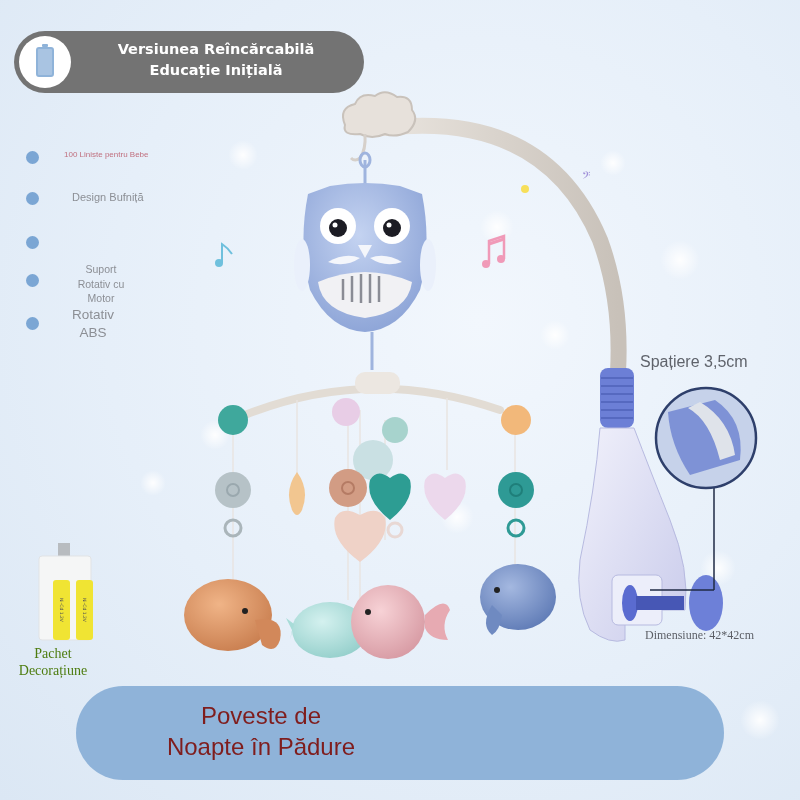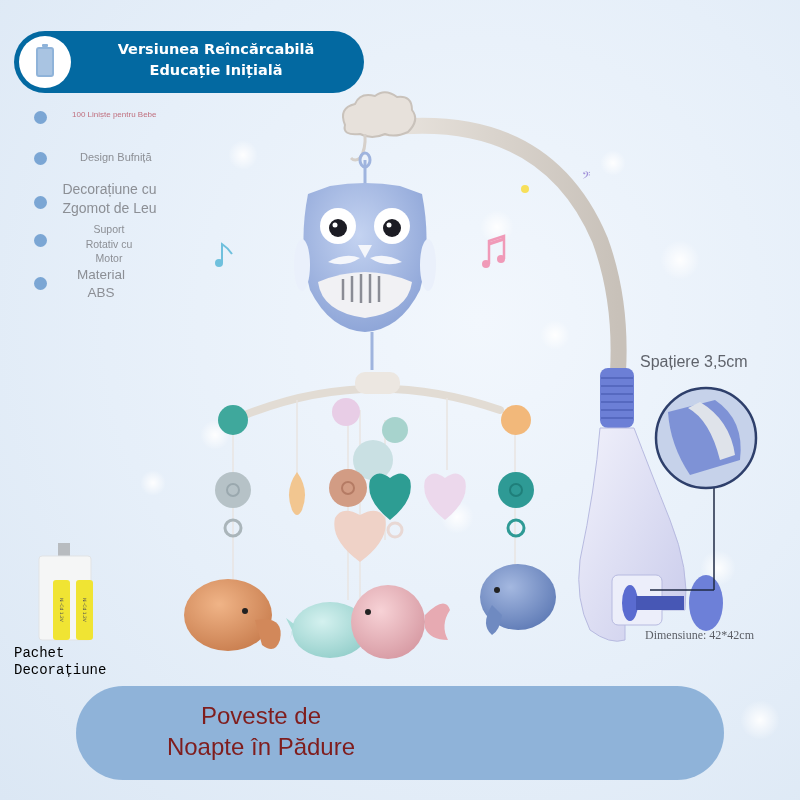--- a/index.html
+++ b/index.html
@@ -7,59 +7,59 @@
     body {
       position: relative;
       font-family: "DejaVu Sans", sans-serif;
       background: radial-gradient(ellipse at 60% 40%, #f2f7fd 0%, #e6eff9 55%, #dbe7f4 100%);
     }
     .sparkle { position: absolute; border-radius: 50%; background: radial-gradient(circle, rgba(255,255,255,0.95) 0%, rgba(255,255,255,0) 70%); }
 
     
     .top-banner {
       position: absolute; left: 14px; top: 31px; width: 350px; height: 62px;
-      background: #0369a1; border-radius: 31px;
+      background: #737373; border-radius: 31px;
     }
     .battery-badge {
       position: absolute; left: 5px; top: 5px; width: 52px; height: 52px;
       background: #ffffff; border-radius: 50%;
     }
     .battery-badge .batt {
       position: absolute; left: 17px; top: 11px; width: 18px; height: 30px;
       border: 2px solid #8fb3d9; border-radius: 3px; background: #a9c4e2;
     }
     .battery-badge .batt::before {
       content: ""; position: absolute; left: 4px; top: -5px; width: 6px; height: 3px;
       background: #8fb3d9; border-radius: 1px;
     }
     .top-banner .txt {
       position: absolute; left: 62px; right: 8px; top: 8px;
       color: #ffffff; text-align: center; font-size: 14.5px; line-height: 21px; font-weight: bold;
       font-family: "DejaVu Sans", sans-serif;
     }
 
     
-    .feature { position: absolute; left: 8px; width: 200px; }
+    .feature { position: absolute; left: 0; width: 200px; margin-top: 40px; }
     .feature .dot { position: absolute; left: 26px; width: 13px; height: 13px; border-radius: 50%; background: #7ba6d4; }
     .feature .label { position: absolute; color: #8c8f95; text-align: center; font-family: "Liberation Sans", sans-serif; }
 
     
     .product { position: absolute; left: 0; top: 0; width: 800px; height: 800px; pointer-events: none; }
 
     .spacing-label {
       position: absolute; left: 640px; top: 353px; font-size: 16px; color: #5f636b;
       font-family: "Liberation Sans", sans-serif;
     }
     .dim-label {
       position: absolute; left: 645px; top: 628px; font-size: 12px; color: #5c5f66;
       font-family: Liberation Serif, serif;
     }
     .pack-label {
-      position: absolute; left: 14px; top: 645px; width: 78px; 
-      font-size: 14px; line-height: 17px; color: #000000; font-family: Liberation Mono, monospace;
+      position: absolute; left: 14px; top: 645px; width: 78px; text-align: center;
+      font-size: 14px; line-height: 17px; color: #4d7c0f; font-family: Liberation Serif, serif;
     }
 
     
     .bottom-banner {
       position: absolute; left: 76px; top: 686px; width: 648px; height: 94px;
       background: #8fb3d9; border-radius: 47px;
     }
     .bottom-banner .title {
       position: absolute; left: 40px; top: 14px; width: 290px; text-align: center;
       color: #7f1d1d; font-size: 24px; line-height: 31px; font-family: "Liberation Sans", sans-serif;
@@ -100,37 +100,33 @@
 <div class="feature" style="top:108px;height:20px;">
   <div class="dot" style="top:3px;"></div>
   <div class="label" style="left:64px;top:2px;font-size:8px;color:#c0707f;">100 Liniște pentru Bebe</div>
 </div>
 <div class="feature" style="top:150px;height:20px;">
   <div class="dot" style="top:2px;"></div>
   <div class="label" style="left:72px;top:1px;font-size:11px;">Design Bufniță</div>
 </div>
 <div class="feature" style="top:180px;height:40px;">
   <div class="dot" style="top:16px;"></div>
-  <div class="label" style="left:44px;top:0;width:115px;font-size:14px;line-height:19px;">
-    <div>Decorațiune cu</div>
-    <div>Zgomot de Leu</div>
-  </div>
 </div>
 <div class="feature" style="top:222px;height:44px;">
   <div class="dot" style="top:12px;"></div>
   <div class="label" style="left:66px;top:0;width:70px;font-size:10.5px;line-height:14.5px;">
     <div>Suport</div>
     <div>Rotativ cu</div>
     <div>Motor</div>
   </div>
 </div>
 <div class="feature" style="top:266px;height:36px;">
   <div class="dot" style="top:11px;"></div>
   <div class="label" style="left:58px;top:0;width:70px;font-size:13.5px;line-height:18px;">
-    <div>Material</div>
+    <div>Rotativ</div>
     <div>ABS</div>
   </div>
 </div>
 
 <svg class="product" viewBox="0 0 800 800" xmlns="http://www.w3.org/2000/svg">
   <defs>
     <radialGradient id="owlG" cx="45%" cy="35%" r="65%">
       <stop offset="0%" stop-color="#c4d3f1"></stop>
         <stop offset="100%" stop-color="#8fa6d8"></stop>
     </radialGradient>

